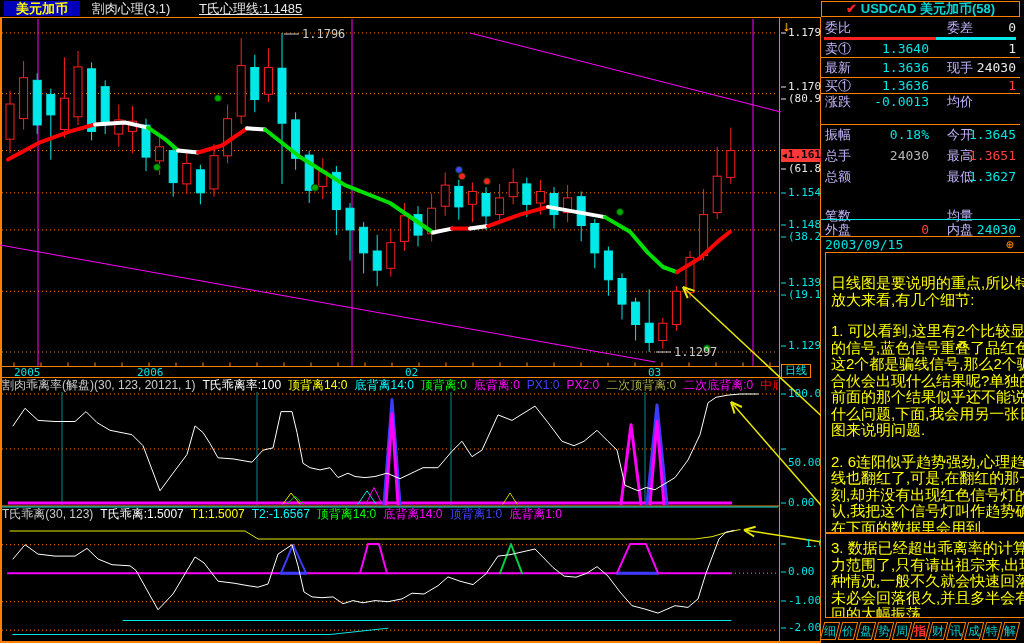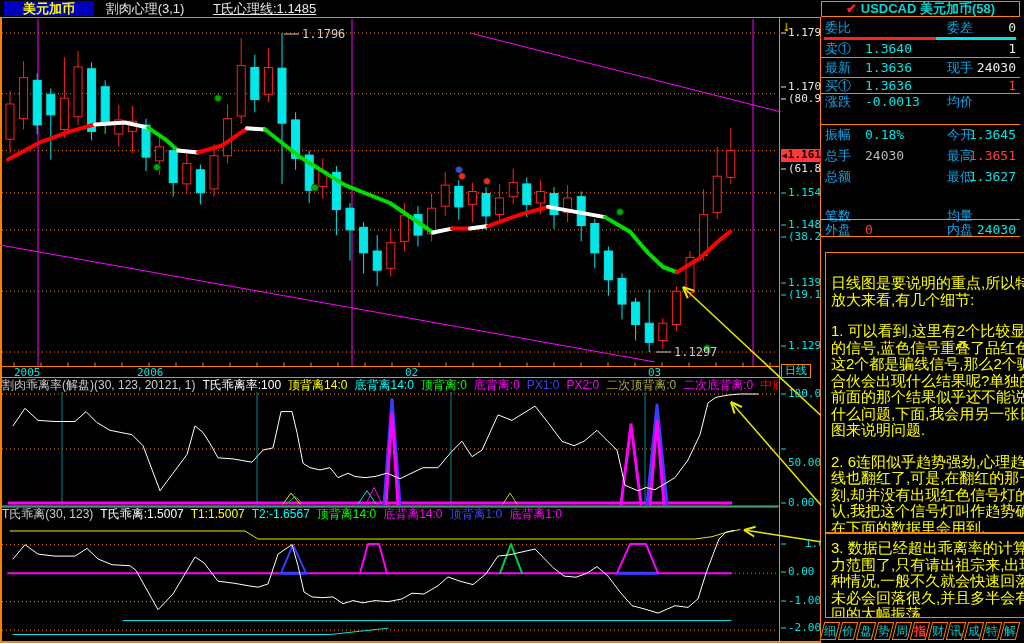--- a/index.html
+++ b/index.html
@@ -1,21 +1,21 @@
 <!DOCTYPE html>
 <html><head>
 <meta charset="utf-8">
 <style>
   html,body{margin:0;padding:0;background:#000;}
   #win{position:relative;width:1024px;height:643px;background:#000;overflow:hidden;
        font-family:"Liberation Sans",sans-serif;box-shadow:inset 0 0 0 2px #ff7000;}
   
   #titlebar{position:absolute;left:0;top:0;width:1022px;height:17px;background:#000;
             border-bottom:1px solid #ff8000;color:#e8e8e8;font-size:13px;line-height:17px;white-space:nowrap;z-index:3;}
-  #titlebar .sym{background:#0000bb;color:#ffff00;padding:0 19px;margin-left:4px;font-weight:bold;text-align:center;}
+  #titlebar .sym{background:#0000bb;color:#ffff00;padding:0 12px;margin-left:4px;font-weight:bold;text-align:center;}
   #titlebar .ind{margin-left:8px;}
   #titlebar .rdg{margin-left:25px;text-decoration:underline;}
   
   #chart-svg{position:absolute;left:0;top:0;z-index:1;}
   
   .indheader{position:absolute;left:2px;width:776px;height:13px;background:#000;z-index:2;
              font-size:12px;line-height:13px;white-space:nowrap;overflow:hidden;}
   .indheader span{margin-right:7px;}
   #mid-header{top:379px;}
   #bot-header{top:508px;}
@@ -34,24 +34,24 @@
             text-shadow:1px 0 #cc0000,-1px 0 #cc0000;z-index:3;}
   
   #right-panel{position:absolute;left:821px;top:0;width:203px;height:643px;background:#000;z-index:4;}
   #rp-header{position:absolute;left:0;top:1px;width:199px;height:16px;border:1px solid #ff8000;
              box-sizing:border-box;color:#00d8d8;font-size:13px;line-height:14px;text-align:center;font-weight:bold;}
   #rp-header .chk{color:#ff2020;margin-right:4px;}
   #quote-rows{position:absolute;left:0;top:0;width:199px;height:252px;}
   .qrow{position:absolute;left:0;width:199px;height:14px;font-size:13px;line-height:14px;}
   .qc{position:absolute;top:0;white-space:nowrap;}
   .qc0{left:4px;}
-  .qc1{left:44px;width:76px;text-align:left;font-family:"DejaVu Sans Mono",monospace;}
+  .qc1{left:32px;width:76px;text-align:right;font-family:"DejaVu Sans Mono",monospace;}
   .qc2{left:126px;}
   .qc3{right:4px;width:66px;text-align:right;font-family:"DejaVu Sans Mono",monospace;}
-  .lab{color:#0ea5e9;} .cyn{color:#00e5e5;} .wht{color:#e8e8e8;} .red{color:#ff4040;} .gry{color:#b8b8b8;}
+  .lab{color:#c4b5fd;} .cyn{color:#00e5e5;} .wht{color:#e8e8e8;} .red{color:#ff4040;} .gry{color:#b8b8b8;}
   .hline{position:absolute;left:0;width:199px;height:1px;}
   #ratio-bar{position:absolute;left:3px;top:37px;width:193px;height:3px;font-size:0;}
   #ratio-bar div{display:inline-block;height:3px;vertical-align:top;}
   #date-row{position:absolute;left:0;top:238px;width:199px;height:14px;color:#00e5e5;
             font-family:"DejaVu Sans Mono",monospace;font-size:13px;line-height:14px;}
   #date-row .dt{margin-left:4px;}
   #date-row .ch{position:absolute;right:6px;top:0;color:#ff8000;font-size:13px;}
   .notebox{position:absolute;left:4px;width:229px;border:1px solid #ff8000;box-sizing:border-box;
            overflow:hidden;color:#ffff00;font-size:15px;line-height:16.5px;}
   #note1{top:252px;height:281px;padding:22px 3px 0 5px;}
@@ -443,20 +443,24 @@
           <span class="qc qc3 cyn">24030</span>
         </div>
         <div class="hline" style="top: 57px; background: rgb(255, 128, 0);"></div>
         <div class="hline" style="top: 77px; background: rgb(255, 128, 0);"></div>
         <div class="hline" style="top: 93px; background: rgb(255, 128, 0);"></div>
         <div class="hline" style="top: 124px; background: rgb(255, 128, 0);"></div>
         <div class="hline" style="top: 219px; background: rgb(0, 229, 229);"></div>
         <div class="hline" style="top: 236px; background: rgb(255, 128, 0);"></div>
       </div>
     <div id="ratio-bar"><div style="width: 112px; background: rgb(255, 32, 32);"></div><div style="width: 80px; background: rgb(0, 229, 229);"></div></div>
+    <div id="date-row">
+      <span class="dt">2003/09/15</span>
+      <span class="ch">⊕</span>
+    </div>
     <div id="note1" class="notebox">
       <p>日线图是要说明的重点,所以特意放大来看,有几个细节:</p>
       <p>1.  可以看到,这里有2个比较显眼的信号,蓝色信号重叠了品红色号,这2个都是骗线信号,那么2个骗子合伙会出现什么结果呢?单独的看前面的那个结果似乎还不能说明什么问题,下面,我会用另一张日线图来说明问题.</p>
       <p>2.  6连阳似乎趋势强劲,心理趋势线也翻红了,可是,在翻红的那一刻,却并没有出现红色信号灯的确认,我把这个信号灯叫作趋势确认,在下面的数据里会用到.</p>
     </div>
     <div id="note2" class="notebox">
       <p>3.  数据已经超出乖离率的计算能力范围了,只有请出祖宗来,出现这种情况,一般不久就会快速回落,但未必会回落很久,并且多半会有来回的大幅振荡.</p>
     </div>
     <div id="tab-bar">
         <div class="tab">

